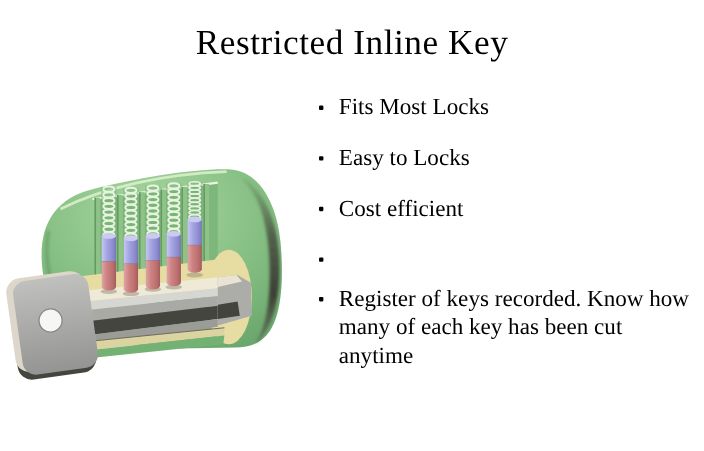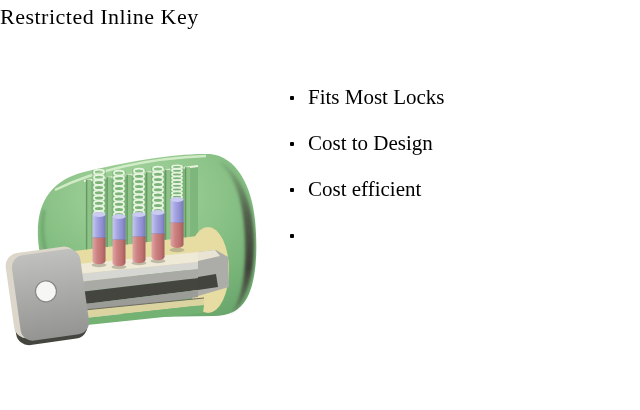--- a/index.html
+++ b/index.html
@@ -4,22 +4,22 @@
 <style>
   html,body{margin:0;padding:0;}
   body{
     width:640px;height:410px;position:relative;overflow:hidden;
     background:#ffffff;
     font-family:"Liberation Serif","DejaVu Serif",serif;
     color:#000;
   }
   .title{
     position:absolute;left:0;right:0;top:4px;
-    margin:0;text-align:left;
-    font-size:22px;font-weight:normal;letter-spacing:0.5px;
+    margin:16px;text-align:center;
+    font-size:32px;font-weight:normal;letter-spacing:0.5px;
   }
   .lock-art{position:absolute;left:0;top:0;}
   .bullets{position:absolute;left:290px;top:84px;width:345px;}
   .bullet-item{display:flex;align-items:flex-start;margin-bottom:20px;}
   .dot{flex:0 0 auto;width:4px;height:4px;background:#000;border-radius:1px;margin:12px 14px 0 0;}
   .bullet-text{font-size:21px;line-height:26px;white-space:pre-line;}
 </style>
 </head>
 <body>
 
@@ -170,22 +170,27 @@
   </g>
 </svg>
 
 <div class="bullets">
   <div class="bullet-item">
     <span class="dot"></span>
     <span class="bullet-text">Fits Most Locks</span>
   </div>
   <div class="bullet-item">
     <span class="dot"></span>
-    <span class="bullet-text">Cost to Design</span>
+    <span class="bullet-text">Easy to Locks</span>
   </div>
   <div class="bullet-item">
     <span class="dot"></span>
     <span class="bullet-text">Cost efficient</span>
   </div>
   <div class="bullet-item">
     <span class="dot"></span>
   </div>
+  <div class="bullet-item">
+    <span class="dot"></span>
+    <span class="bullet-text">Register of keys recorded. Know how
+many of each key has been cut anytime</span>
+  </div>
 </div>
 
 </body></html>

